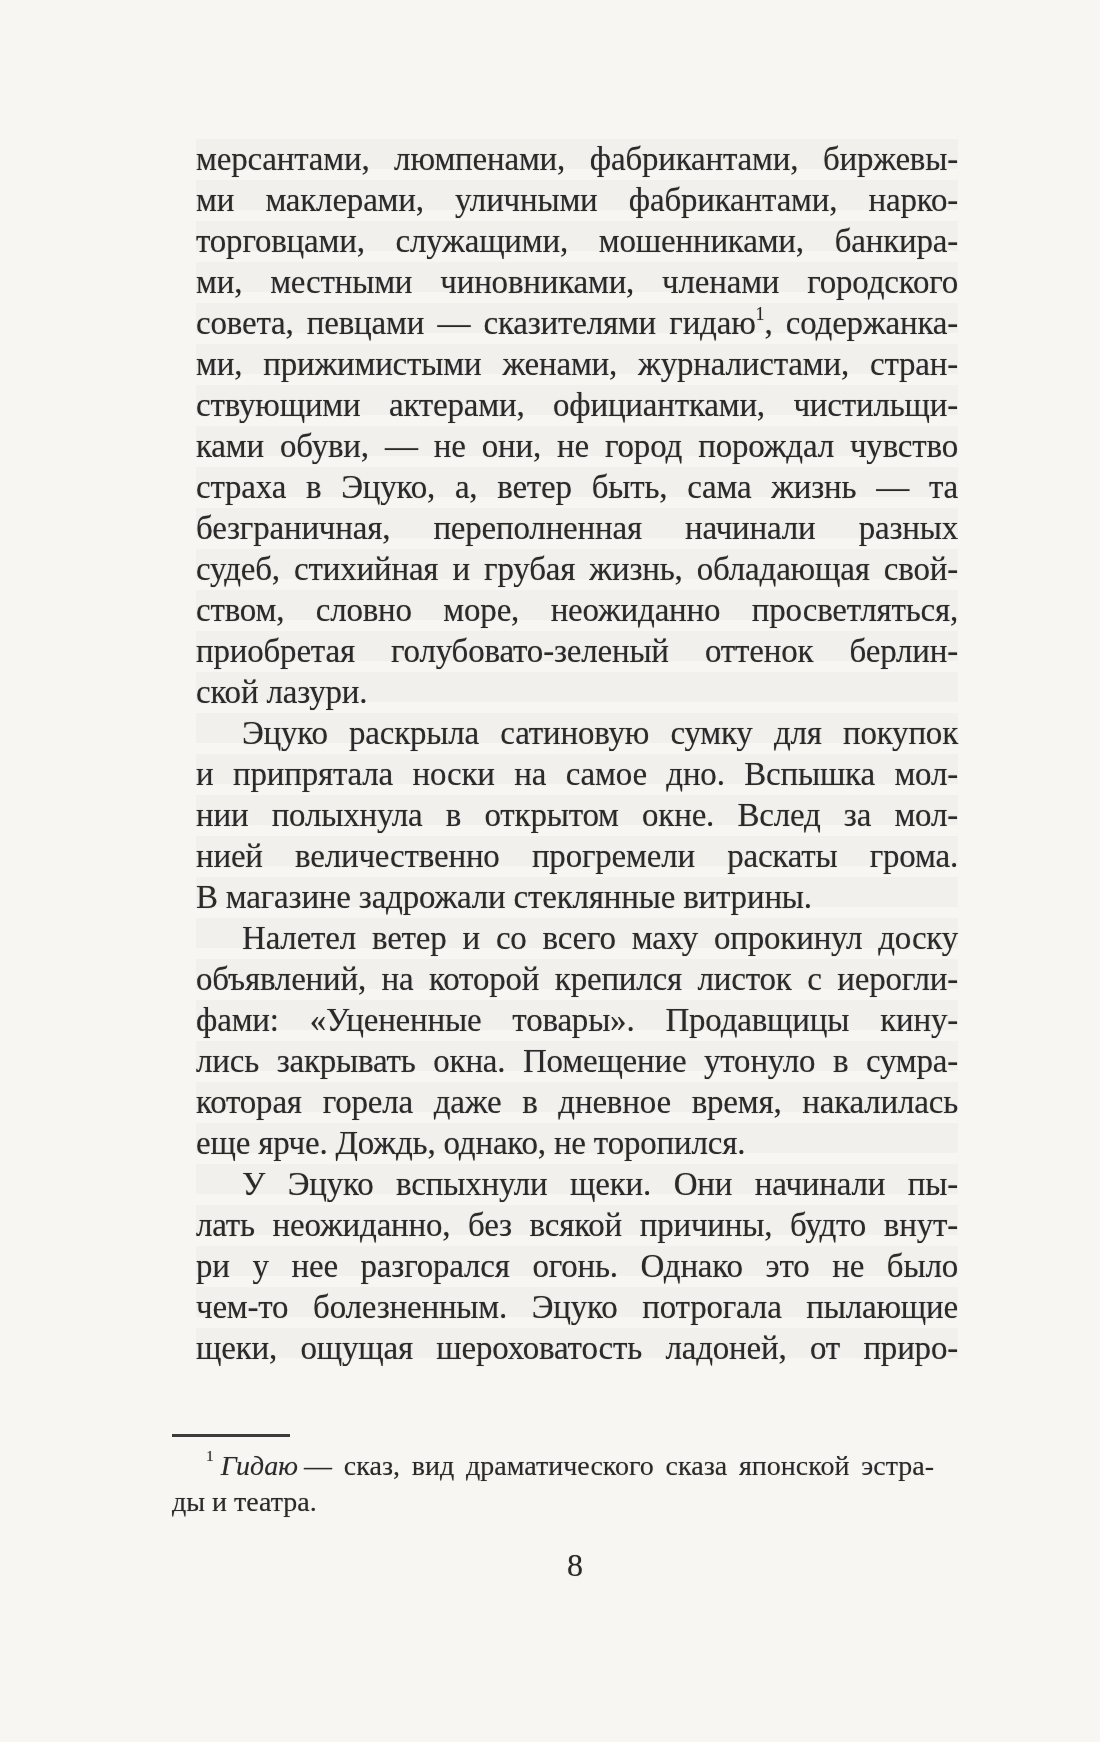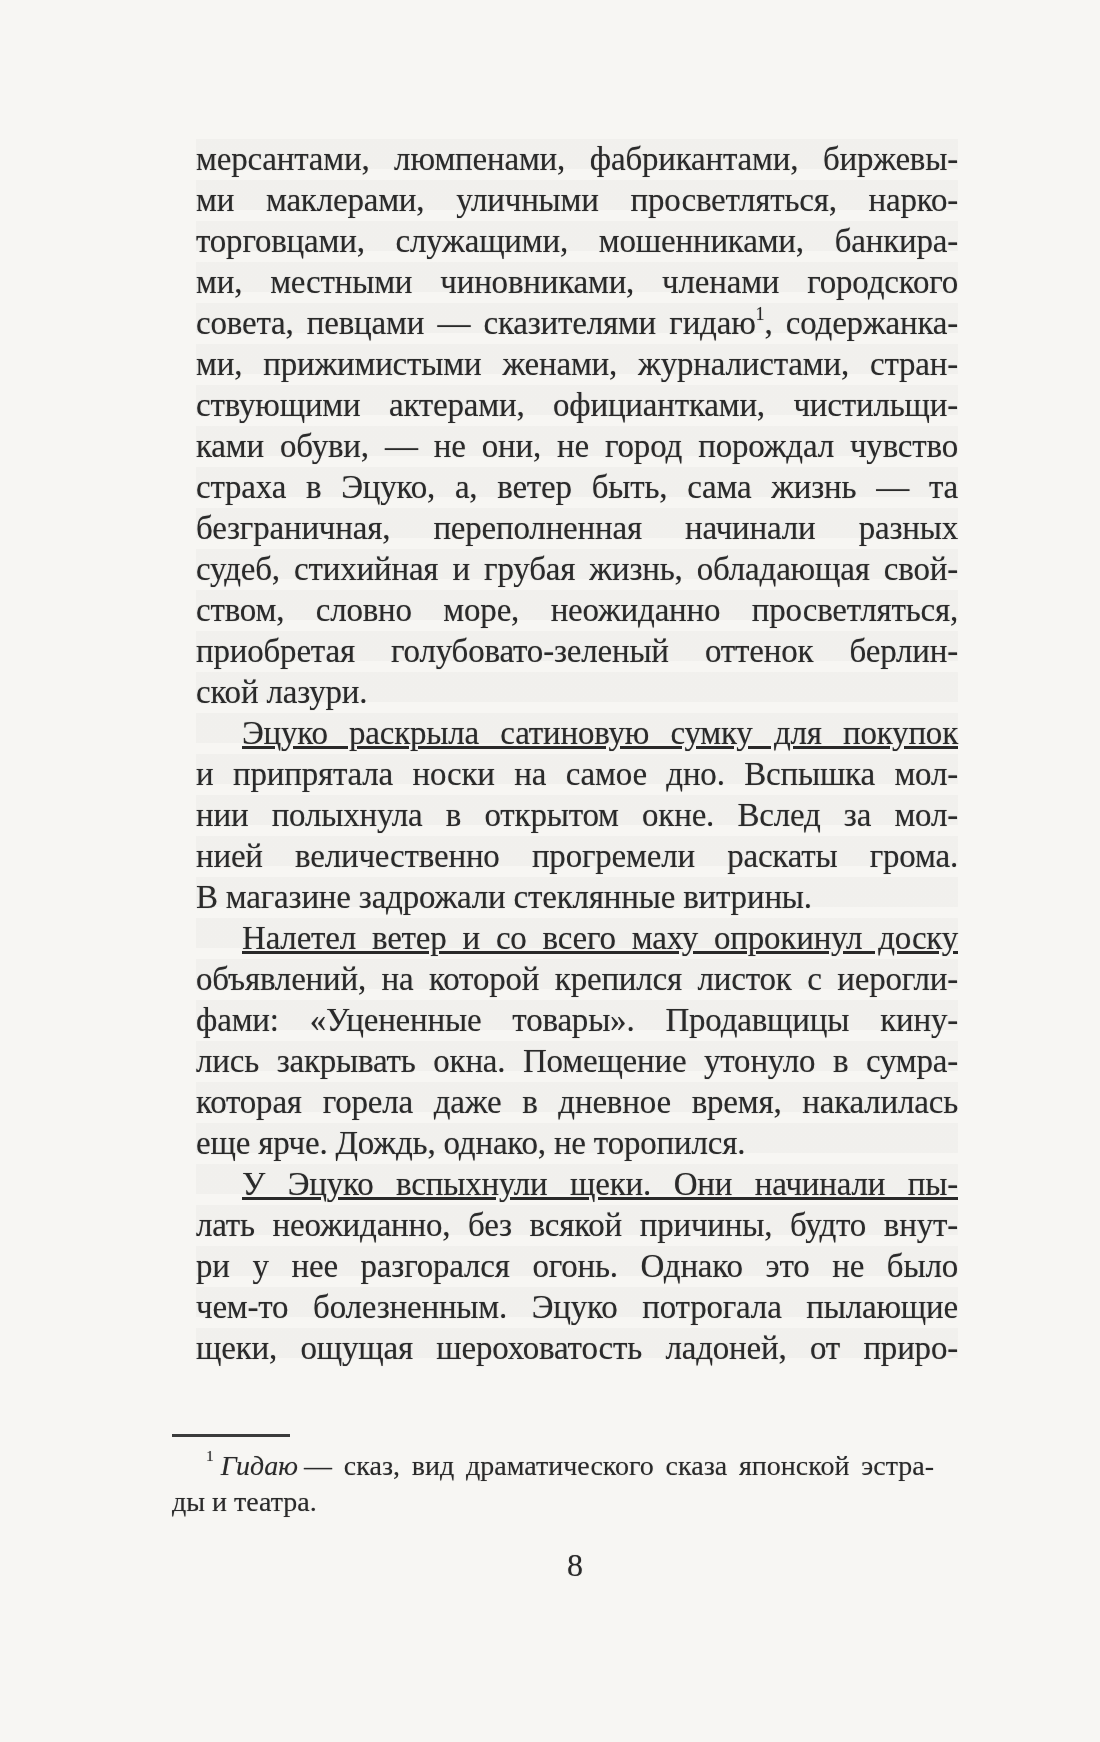--- a/index.html
+++ b/index.html
@@ -28,21 +28,21 @@
   .line {
     font-size: 33px;
     line-height: 41px;
     height: 41px;
     letter-spacing: -0.2px;
     text-shadow: 0 0 1px rgba(42,42,42,0.45);
     white-space: nowrap;
   }
   .jl   { text-align: justify; text-align-last: justify; white-space: normal; }
   .left { text-align: left; }
-  .ind  { text-indent: 46px; text-decoration: underline; }
+  .ind  { text-indent: 46px; }
   sup.ref {
     font-size: 0.55em;
     line-height: 0;
     vertical-align: 14px;
   }
   .footnote {
     position: absolute;
     left: 172px; top: 1434px; width: 762px;
   }
   .fn-rule {
@@ -69,21 +69,21 @@
 </style>
 </head>
 <body>
 
 <div class="page">
 
   <div class="textblock">
 
     <div>
       <div class="line jl">мерсантами, люмпенами, фабрикантами, биржевы-</div>
-      <div class="line jl">ми маклерами, уличными просветляться, нарко-</div>
+      <div class="line jl">ми маклерами, уличными фабрикантами, нарко-</div>
       <div class="line jl">торговцами, служащими, мошенниками, банкира-</div>
       <div class="line jl">ми, местными чиновниками, членами городского</div>
       <div class="line jl"><span>совета, певцами — сказителями гидаю</span><sup class="ref">1</sup><span>, содержанка-</span></div>
       <div class="line jl">ми, прижимистыми женами, журналистами, стран-</div>
       <div class="line jl">ствующими актерами, официантками, чистильщи-</div>
       <div class="line jl">ками обуви, — не они, не город порождал чувство</div>
       <div class="line jl">страха в Эцуко, а, ветер быть, сама жизнь — та</div>
       <div class="line jl">безграничная, переполненная начинали разных</div>
       <div class="line jl">судеб, стихийная и грубая жизнь, обладающая свой-</div>
       <div class="line jl">ством, словно море, неожиданно просветляться,</div>

